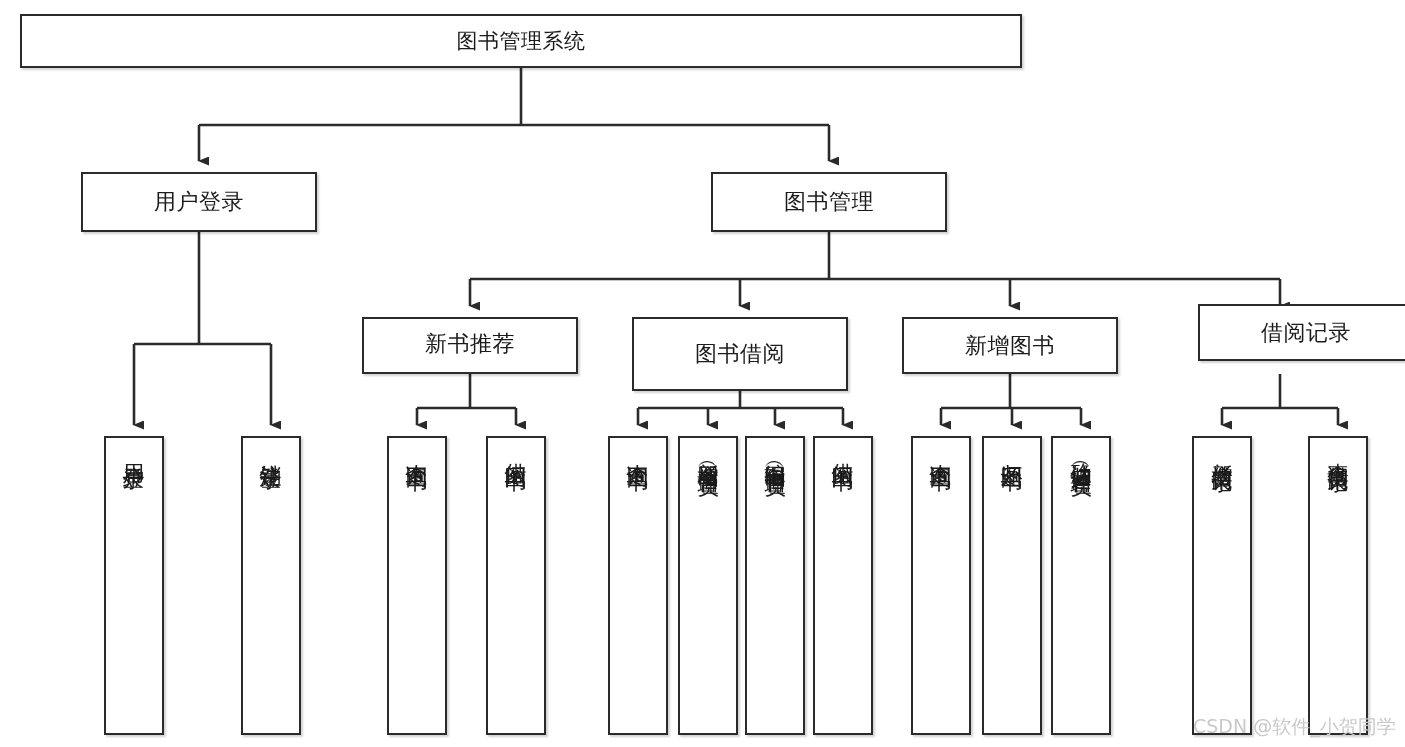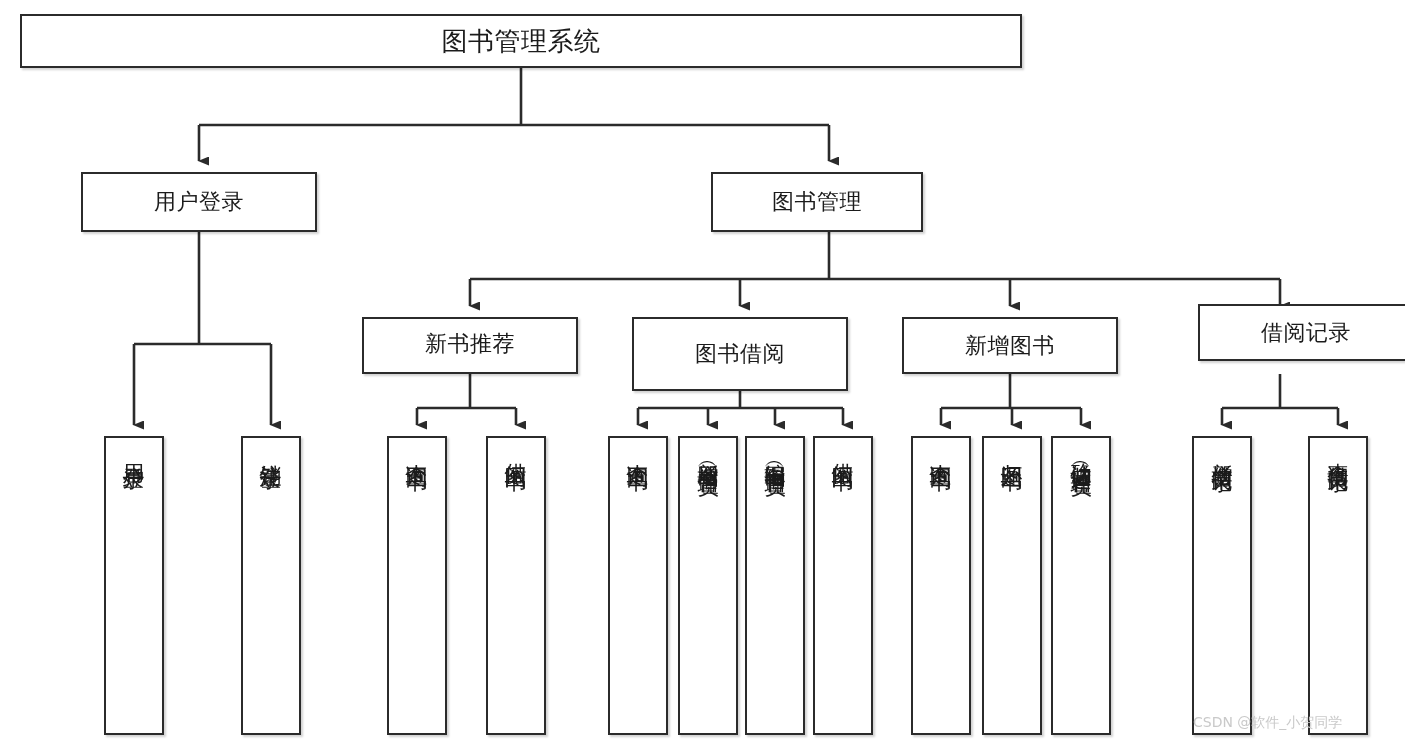--- a/index.html
+++ b/index.html
@@ -40,41 +40,41 @@
     display: block;
     text-align: center;
     line-height: 1.18;
     letter-spacing: 0.5px;
   }
   .node.horizontal .label {
     writing-mode: horizontal-tb;
     font-size: 22px;
   }
   .node.root .label {
-    font-size: 26px;
+    font-size: 21px;
   }
   .node.vertical {
     align-items: flex-start;
     padding-top: 8px;
   }
   .node.vertical .label {
     writing-mode: vertical-rl;
     text-orientation: upright;
     font-size: 22px;
     line-height: 1.05;
     letter-spacing: 2px;
     margin: 0 auto;
   }
   .node.vertical.tall-text .label {
     font-size: 21px;
   }
   #watermark {
     position: absolute;
     color: #c9c9c9;
-    font-size: 14px;
+    font-size: 19px;
     white-space: nowrap;
     pointer-events: none;
     font-family: "DejaVu Sans", "Liberation Sans", sans-serif;
   }
 </style>
 </head>
 <body>
 
 <div id="diagram-root">
   <svg id="edge-layer" viewBox="0 0 1405 747" width="1405" height="747" xmlns="http://www.w3.org/2000/svg">
@@ -121,21 +121,21 @@
   </svg>
 
   <div class="node root horizontal" style="left: 20px; top: 14px; width: 1002px; height: 54px;">
     <span class="label">图书管理系统</span>
   </div>
 
   <div class="node horizontal" style="left: 81px; top: 172px; width: 236px; height: 60px;">
     <span class="label">用户登录</span>
   </div>
 
-  <div class="node horizontal" style="left: 711px; top: 172px; width: 212px; height: 60px;">
+  <div class="node horizontal" style="left: 711px; top: 172px; width: 236px; height: 60px;">
     <span class="label">图书管理</span>
   </div>
 
   <div class="node horizontal" style="left: 362px; top: 317px; width: 216px; height: 57px; font-family: Liberation Mono, monospace;">
     <span class="label">新书推荐</span>
   </div>
 
   <div class="node horizontal" style="left: 632px; top: 317px; width: 216px; height: 74px;">
     <span class="label">图书借阅</span>
   </div>

